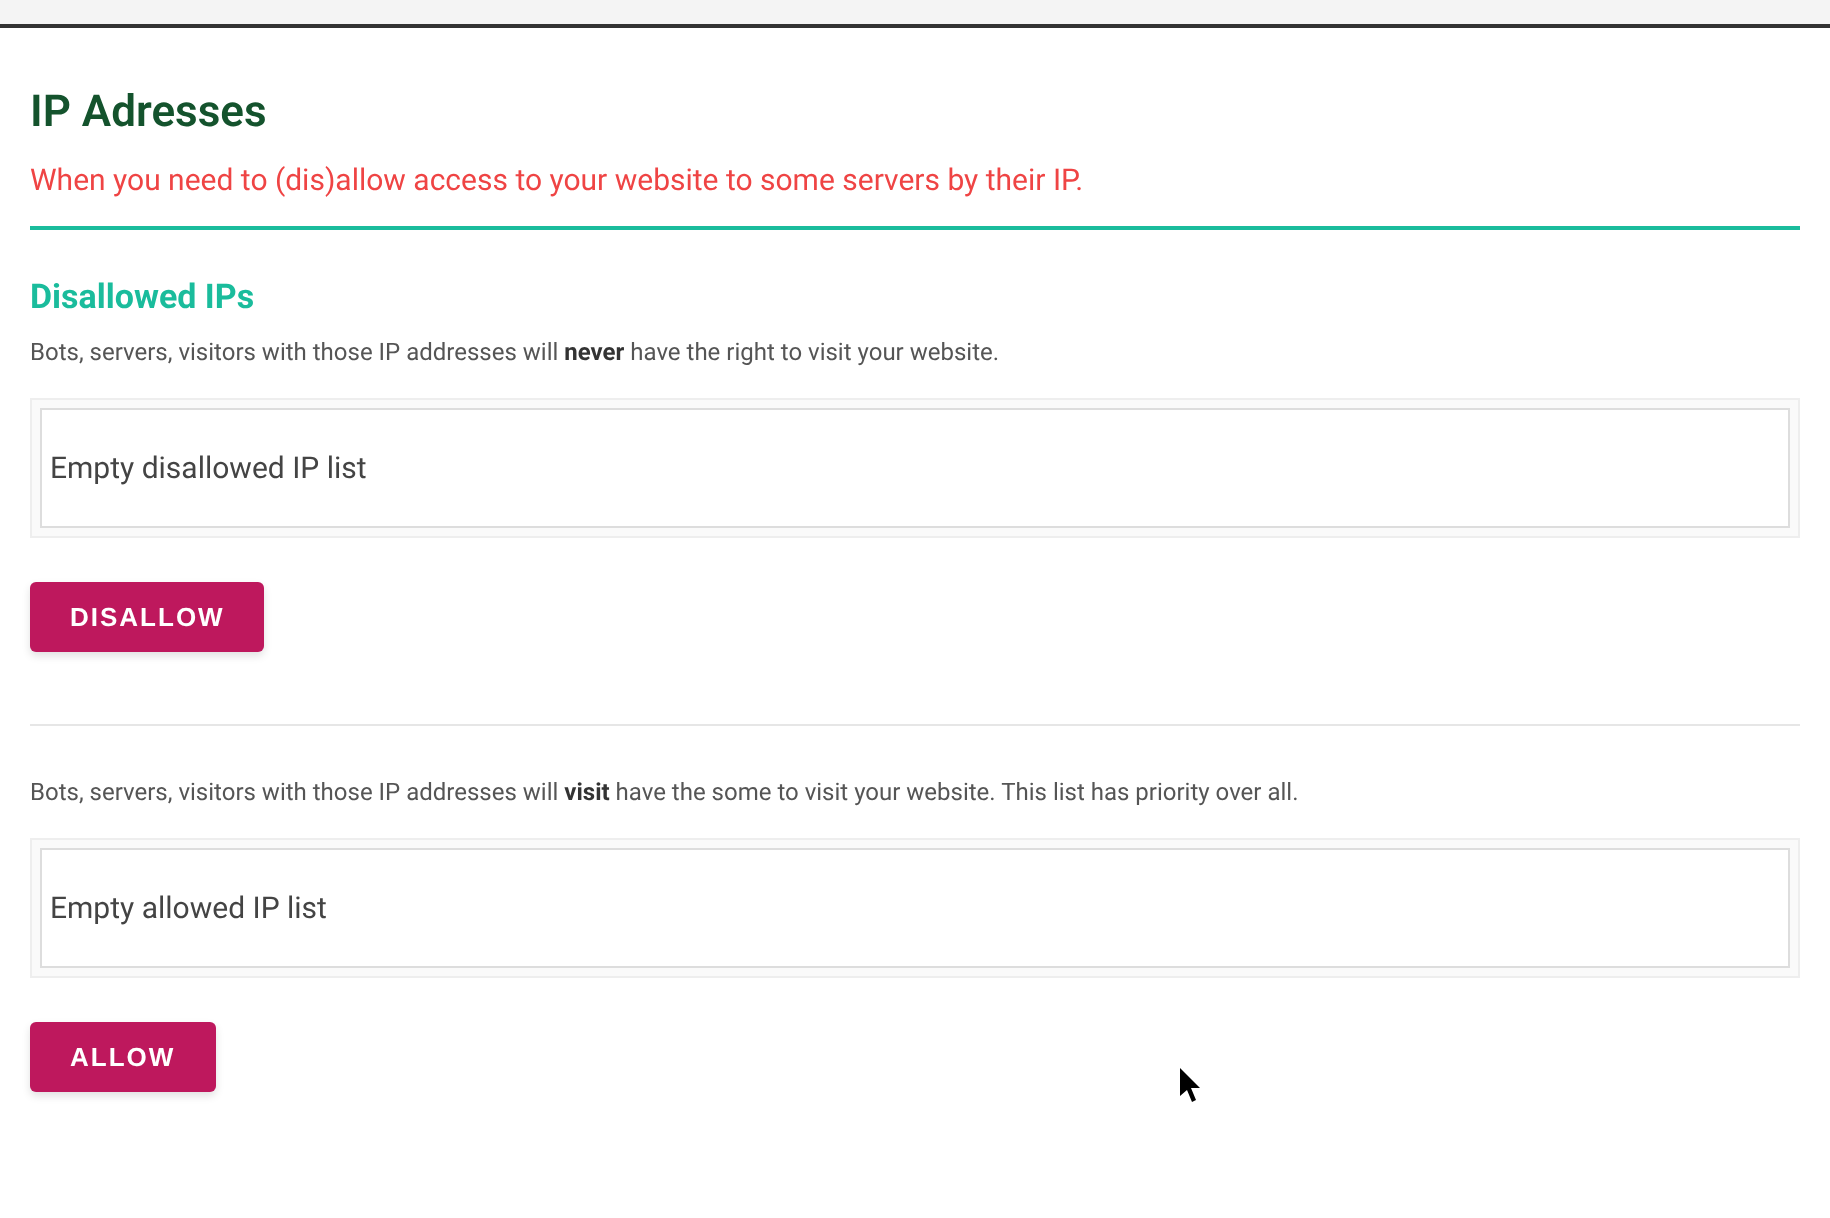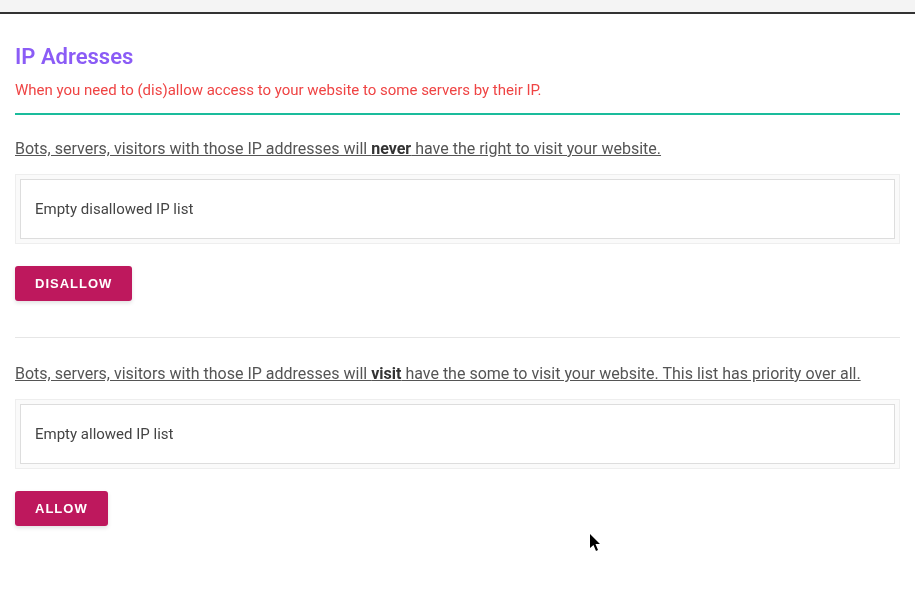--- a/index.html
+++ b/index.html
@@ -17,59 +17,58 @@
       height: 14px;
       background: #f4f4f4;
       border-bottom: 2px solid #333;
     }
     .content {
       padding: 30px 15px 30px 15px;
     }
     .page-title {
       font-size: 22px;
       font-weight: 600;
-      color: #8b5cf6;
+      color: #14532d;
       margin-bottom: 12px;
     }
     .page-subtitle {
       font-size: 15px;
       color: #ef4444;
       margin-bottom: 14px;
     }
     .divider-accent {
       height: 2px;
       background: #1abc9c;
       margin-bottom: 24px;
     }
     .section-title {
       font-size: 17px;
       font-weight: 700;
       color: #1abc9c;
       margin-bottom: 10px;
     }
     .section-desc {
-      font-size: 16px;
+      font-size: 12px;
       color: #555;
       margin-bottom: 16px;
-      text-decoration: underline;
     }
     .section-desc .emph {
       font-weight: 700;
       color: #333;
     }
     .list-box-wrap {
       border: 1px solid #eee;
       background: #fafafa;
       padding: 4px;
       margin-bottom: 22px;
     }
     .list-box {
       border: 1px solid #ddd;
       background: #ffffff;
-      padding: 20px 14px;
+      padding: 20px 4px;
       min-height: 56px;
       font-size: 15px;
       color: #444;
     }
     .btn {
       display: inline-block;
       border: none;
       background: #be185d;
       color: #ffffff;
       font-size: 13px;
@@ -102,20 +101,21 @@
 
 <div class="top-bar"></div>
 
 <div class="content">
 
   <h1 class="page-title">IP Adresses</h1>
   <p class="page-subtitle">When you need to (dis)allow access to your website to some servers by their IP.</p>
   <div class="divider-accent"></div>
 
   
+  <h2 class="section-title">Disallowed IPs</h2>
   <p class="section-desc">
     <span>Bots, servers, visitors with those IP addresses will </span><span class="emph">never</span><span> have the right to visit your website.</span>
   </p>
   <div class="list-box-wrap">
     <div class="list-box">Empty disallowed IP list</div>
   </div>
   <button class="btn">DISALLOW</button>
 
   <div class="section-gap"></div>
   <div class="thin-divider"></div>

